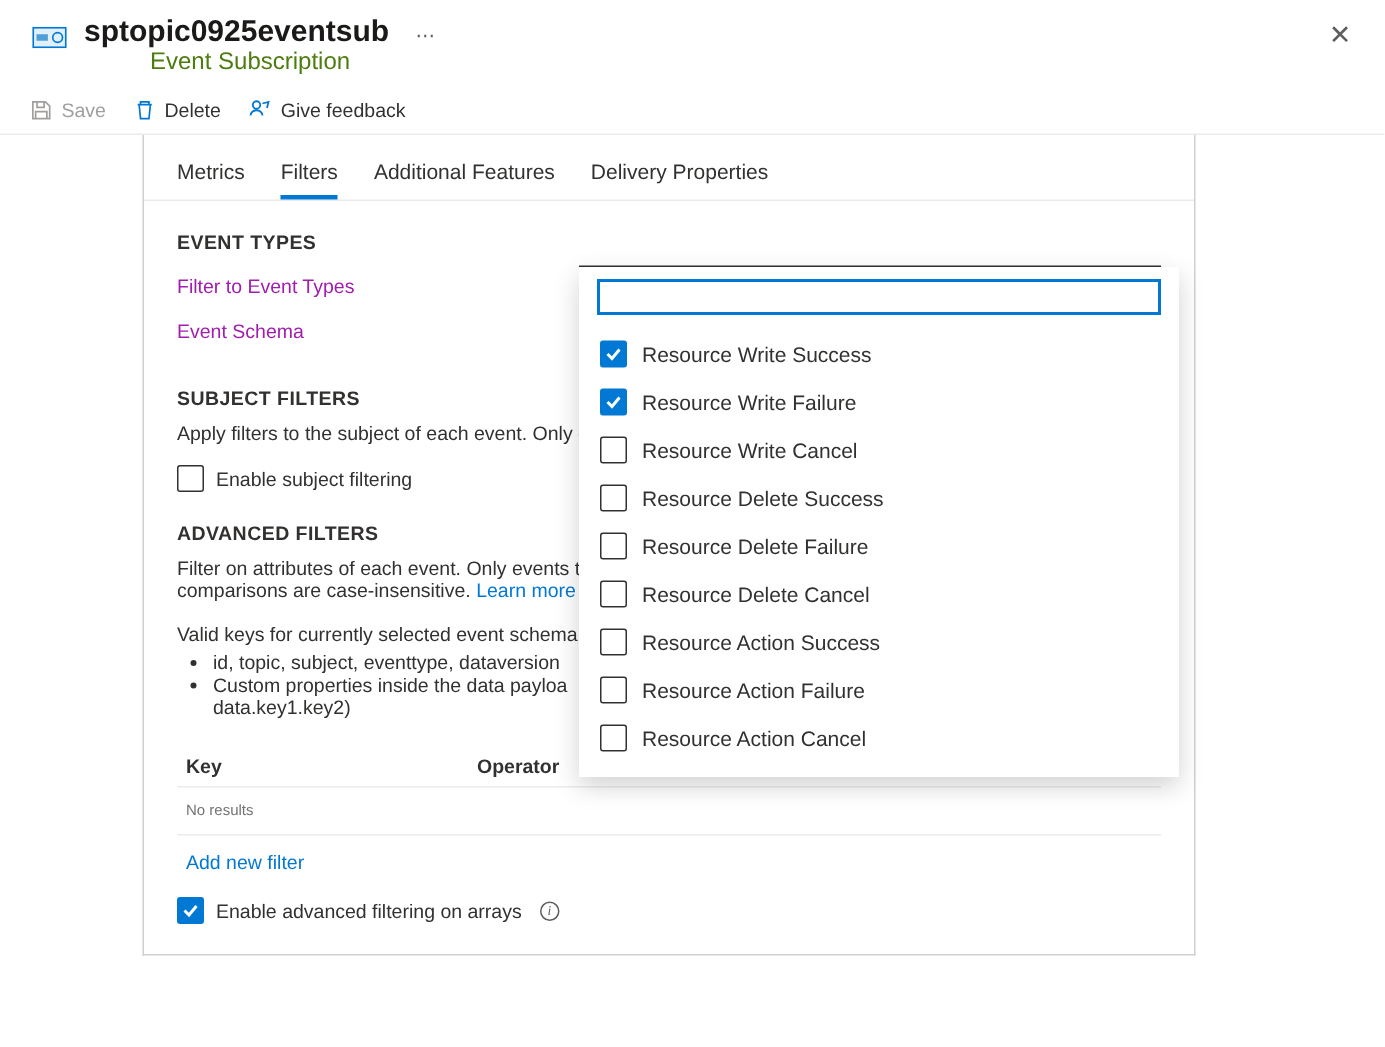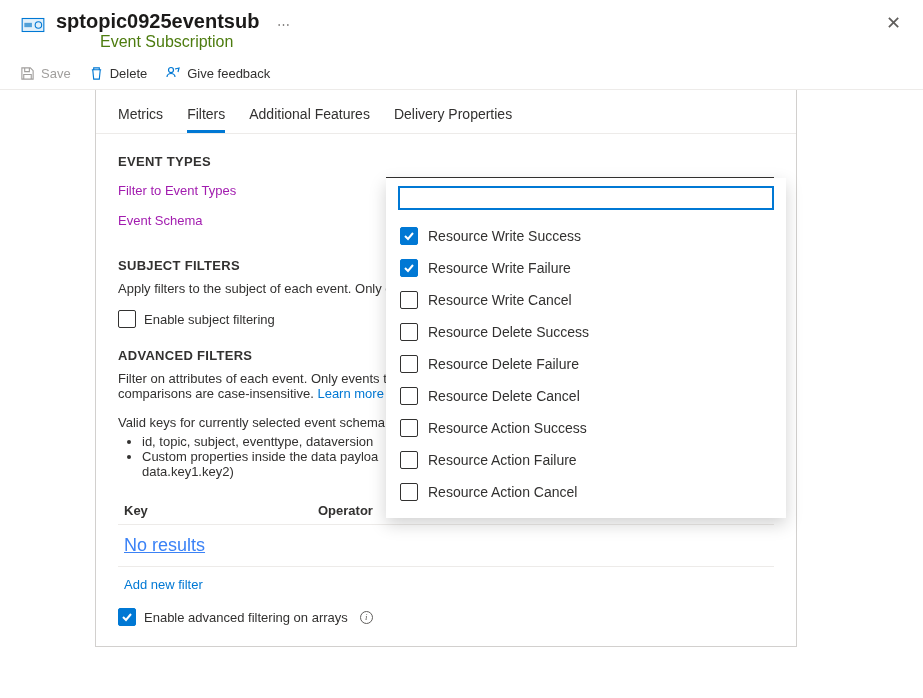--- a/index.html
+++ b/index.html
@@ -179,24 +179,23 @@
       margin-top: 18px;
       padding: 6px 0;
       font-weight: 600;
       font-size: 13px;
     }
     .grid-col-key { width: 200px; padding-left: 6px; }
     .grid-col-op { width: 170px; }
     .grid-col-val { flex: 1; }
     .grid-body {
       padding: 10px 6px;
-      font-size: 18px;
-      color: #3b82f6;
+      font-size: 10px;
+      color: #737373;
       border-bottom: 1px solid #edebe9;
-      text-decoration: underline;
     }
     .add-filter {
       color: #0078d4;
       font-size: 13px;
       padding: 10px 6px 16px 6px;
       display: inline-block;
       cursor: pointer;
     }
     .info-icon {
       width: 13px;

